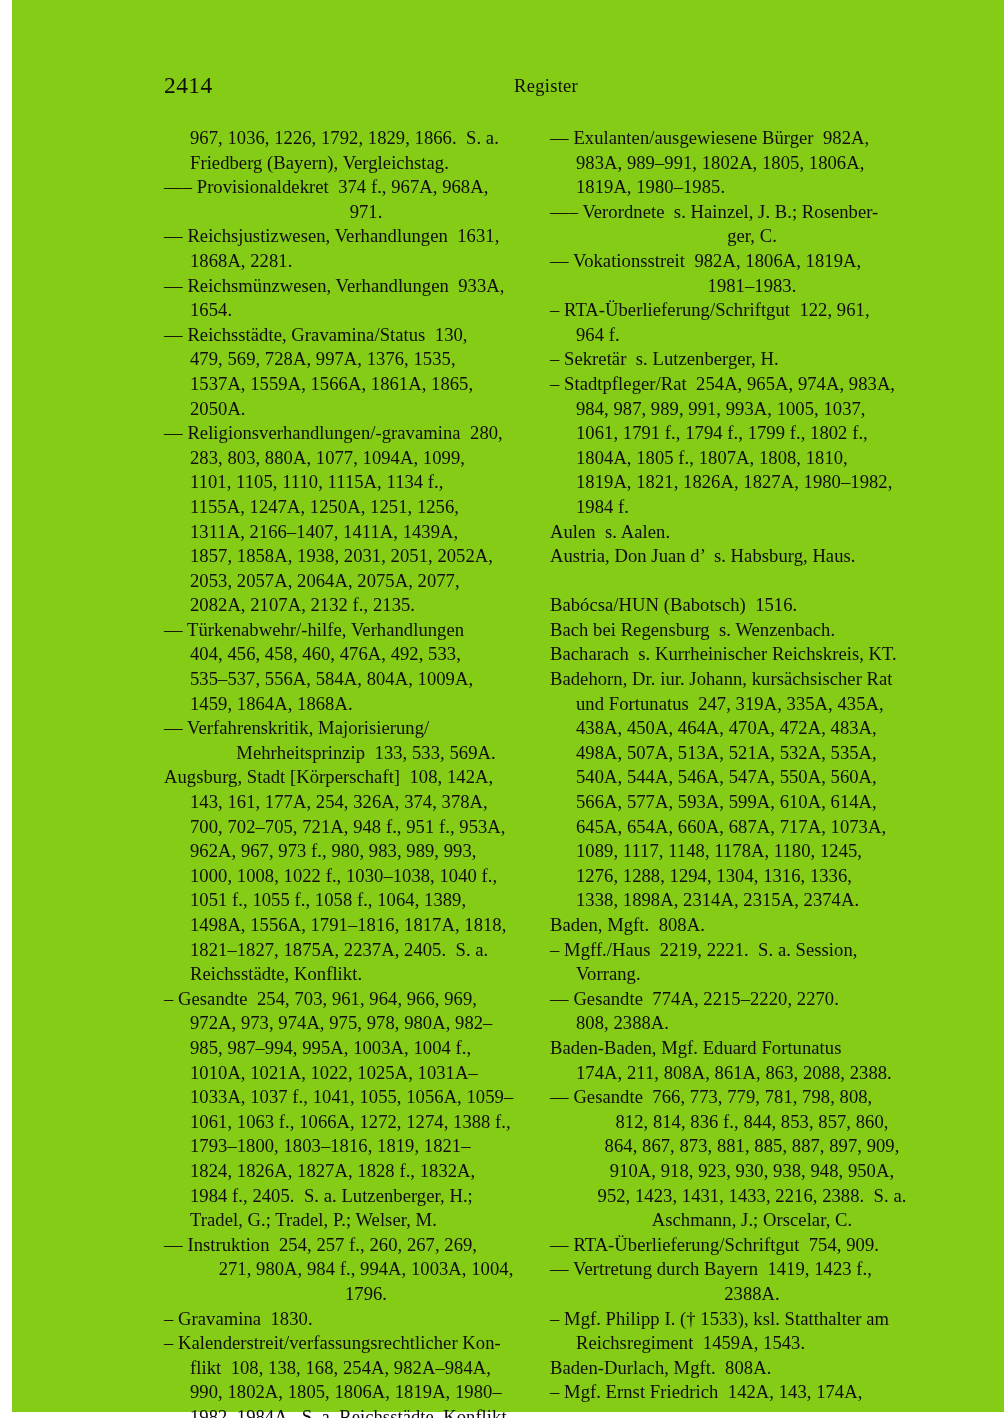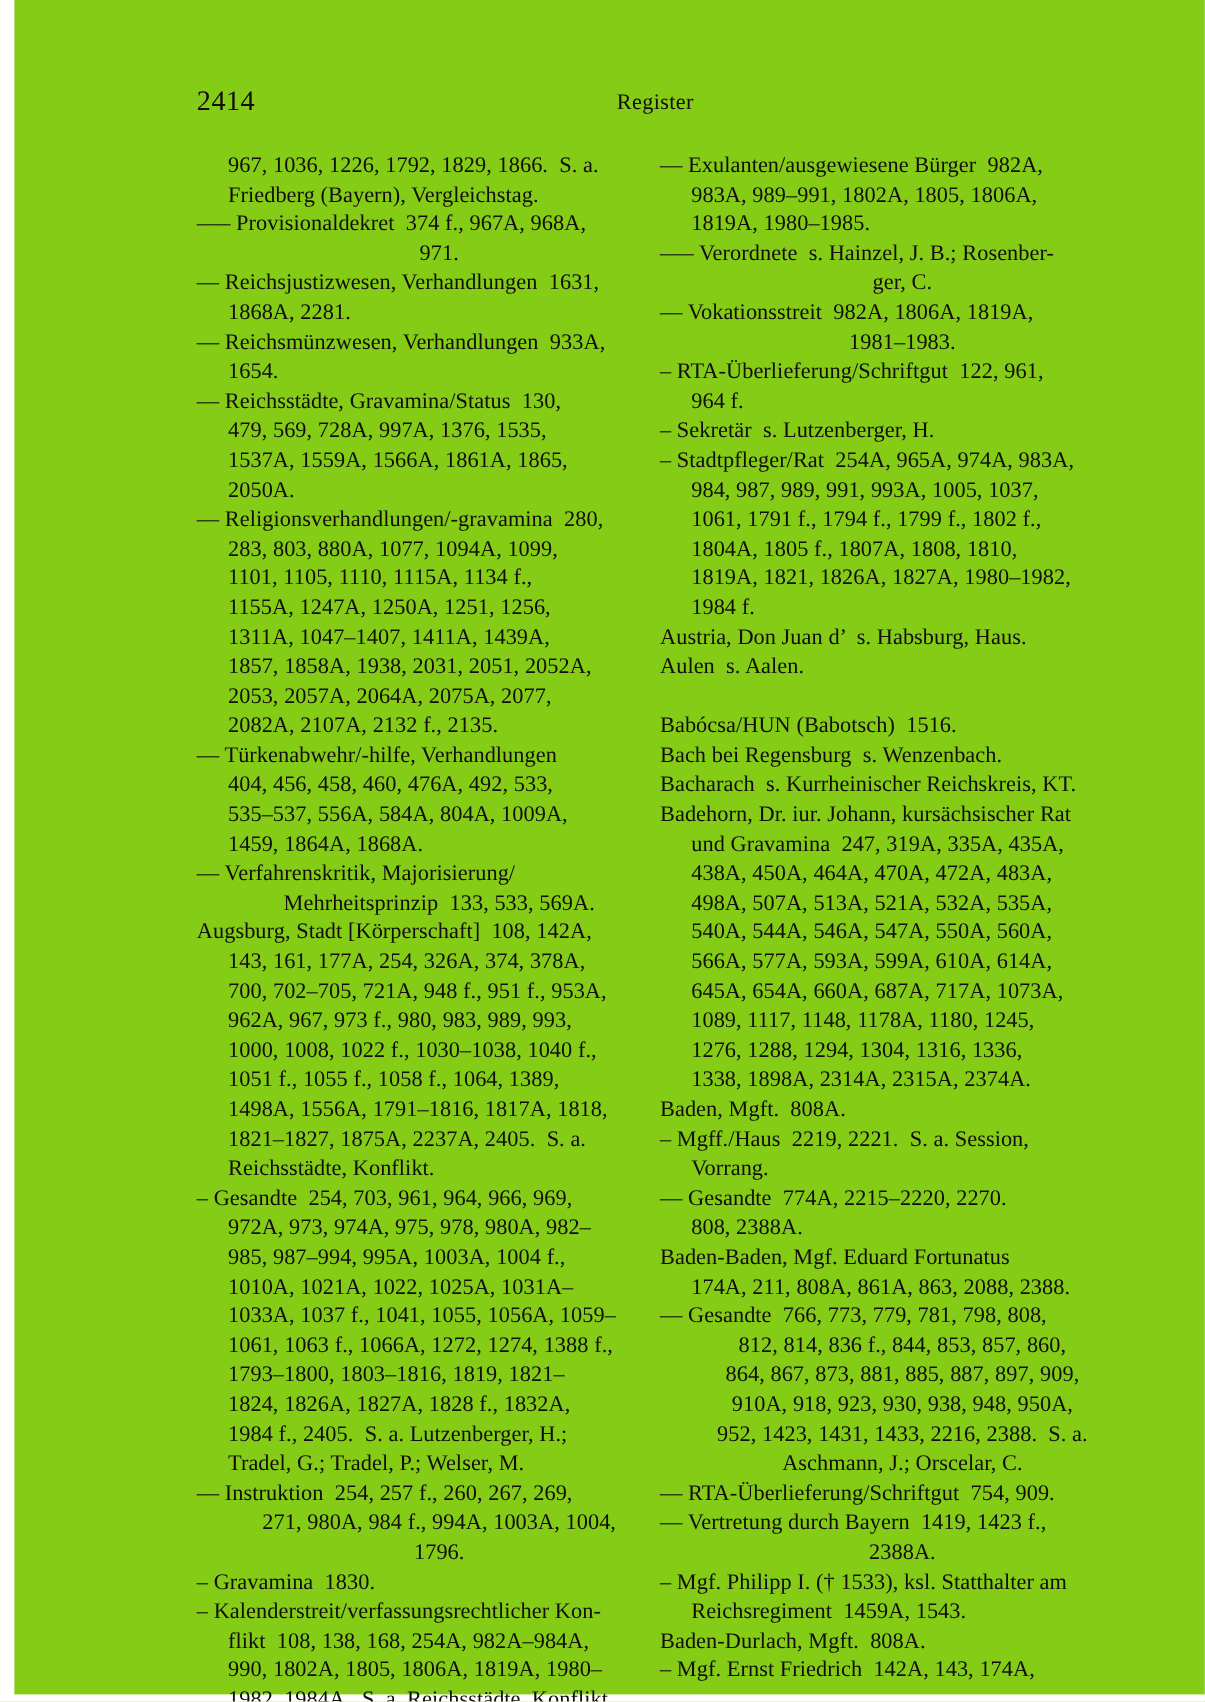--- a/index.html
+++ b/index.html
@@ -94,21 +94,21 @@
         <span class="ln i0">–– Reichsmünzwesen, Verhandlungen  933A,</span>
         <span class="ln i1">1654.</span>
         <span class="ln i0">–– Reichsstädte, Gravamina/Status  130,</span>
         <span class="ln i1">479, 569, 728A, 997A, 1376, 1535,</span>
         <span class="ln i1">1537A, 1559A, 1566A, 1861A, 1865,</span>
         <span class="ln i1">2050A.</span>
         <span class="ln i0">–– Religionsverhandlungen/-gravamina  280,</span>
         <span class="ln i1">283, 803, 880A, 1077, 1094A, 1099,</span>
         <span class="ln i1">1101, 1105, 1110, 1115A, 1134 f.,</span>
         <span class="ln i1">1155A, 1247A, 1250A, 1251, 1256,</span>
-        <span class="ln i1">1311A, 1047–1407, 1411A, 1439A,</span>
+        <span class="ln i1">1311A, 2166–1407, 1411A, 1439A,</span>
         <span class="ln i1">1857, 1858A, 1938, 2031, 2051, 2052A,</span>
         <span class="ln i1">2053, 2057A, 2064A, 2075A, 2077,</span>
         <span class="ln i1">2082A, 2107A, 2132 f., 2135.</span>
         <span class="ln i0">–– Türkenabwehr/-hilfe, Verhandlungen</span>
         <span class="ln i1">404, 456, 458, 460, 476A, 492, 533,</span>
         <span class="ln i1">535–537, 556A, 584A, 804A, 1009A,</span>
         <span class="ln i1">1459, 1864A, 1868A.</span>
         <span class="ln i0">–– Verfahrenskritik, Majorisierung/</span>
         <span class="ln i2">Mehrheitsprinzip  133, 533, 569A.</span>
         <span class="ln i0">Augsburg, Stadt [Körperschaft]  108, 142A,</span>
@@ -149,28 +149,28 @@
         <span class="ln i2">1981–1983.</span>
         <span class="ln i0">– RTA-Überlieferung/Schriftgut  122, 961,</span>
         <span class="ln i1">964 f.</span>
         <span class="ln i0">– Sekretär  s. Lutzenberger, H.</span>
         <span class="ln i0">– Stadtpfleger/Rat  254A, 965A, 974A, 983A,</span>
         <span class="ln i1">984, 987, 989, 991, 993A, 1005, 1037,</span>
         <span class="ln i1">1061, 1791 f., 1794 f., 1799 f., 1802 f.,</span>
         <span class="ln i1">1804A, 1805 f., 1807A, 1808, 1810,</span>
         <span class="ln i1">1819A, 1821, 1826A, 1827A, 1980–1982,</span>
         <span class="ln i1">1984 f.</span>
+        <span class="ln i0">Aulen  s. Aalen.</span>
         <span class="ln i0">Austria, Don Juan d’  s. Habsburg, Haus.</span>
-        <span class="ln i0">Aulen  s. Aalen.</span>
         <span class="ln blank"></span>
         <span class="ln i0">Babócsa/HUN (Babotsch)  1516.</span>
         <span class="ln i0">Bach bei Regensburg  s. Wenzenbach.</span>
         <span class="ln i0">Bacharach  s. Kurrheinischer Reichskreis, KT.</span>
         <span class="ln i0">Badehorn, Dr. iur. Johann, kursächsischer Rat</span>
-        <span class="ln i1">und Gravamina  247, 319A, 335A, 435A,</span>
+        <span class="ln i1">und Fortunatus  247, 319A, 335A, 435A,</span>
         <span class="ln i1">438A, 450A, 464A, 470A, 472A, 483A,</span>
         <span class="ln i1">498A, 507A, 513A, 521A, 532A, 535A,</span>
         <span class="ln i1">540A, 544A, 546A, 547A, 550A, 560A,</span>
         <span class="ln i1">566A, 577A, 593A, 599A, 610A, 614A,</span>
         <span class="ln i1">645A, 654A, 660A, 687A, 717A, 1073A,</span>
         <span class="ln i1">1089, 1117, 1148, 1178A, 1180, 1245,</span>
         <span class="ln i1">1276, 1288, 1294, 1304, 1316, 1336,</span>
         <span class="ln i1">1338, 1898A, 2314A, 2315A, 2374A.</span>
         <span class="ln i0">Baden, Mgft.  808A.</span>
         <span class="ln i0">– Mgff./Haus  2219, 2221.  S. a. Session,</span>

